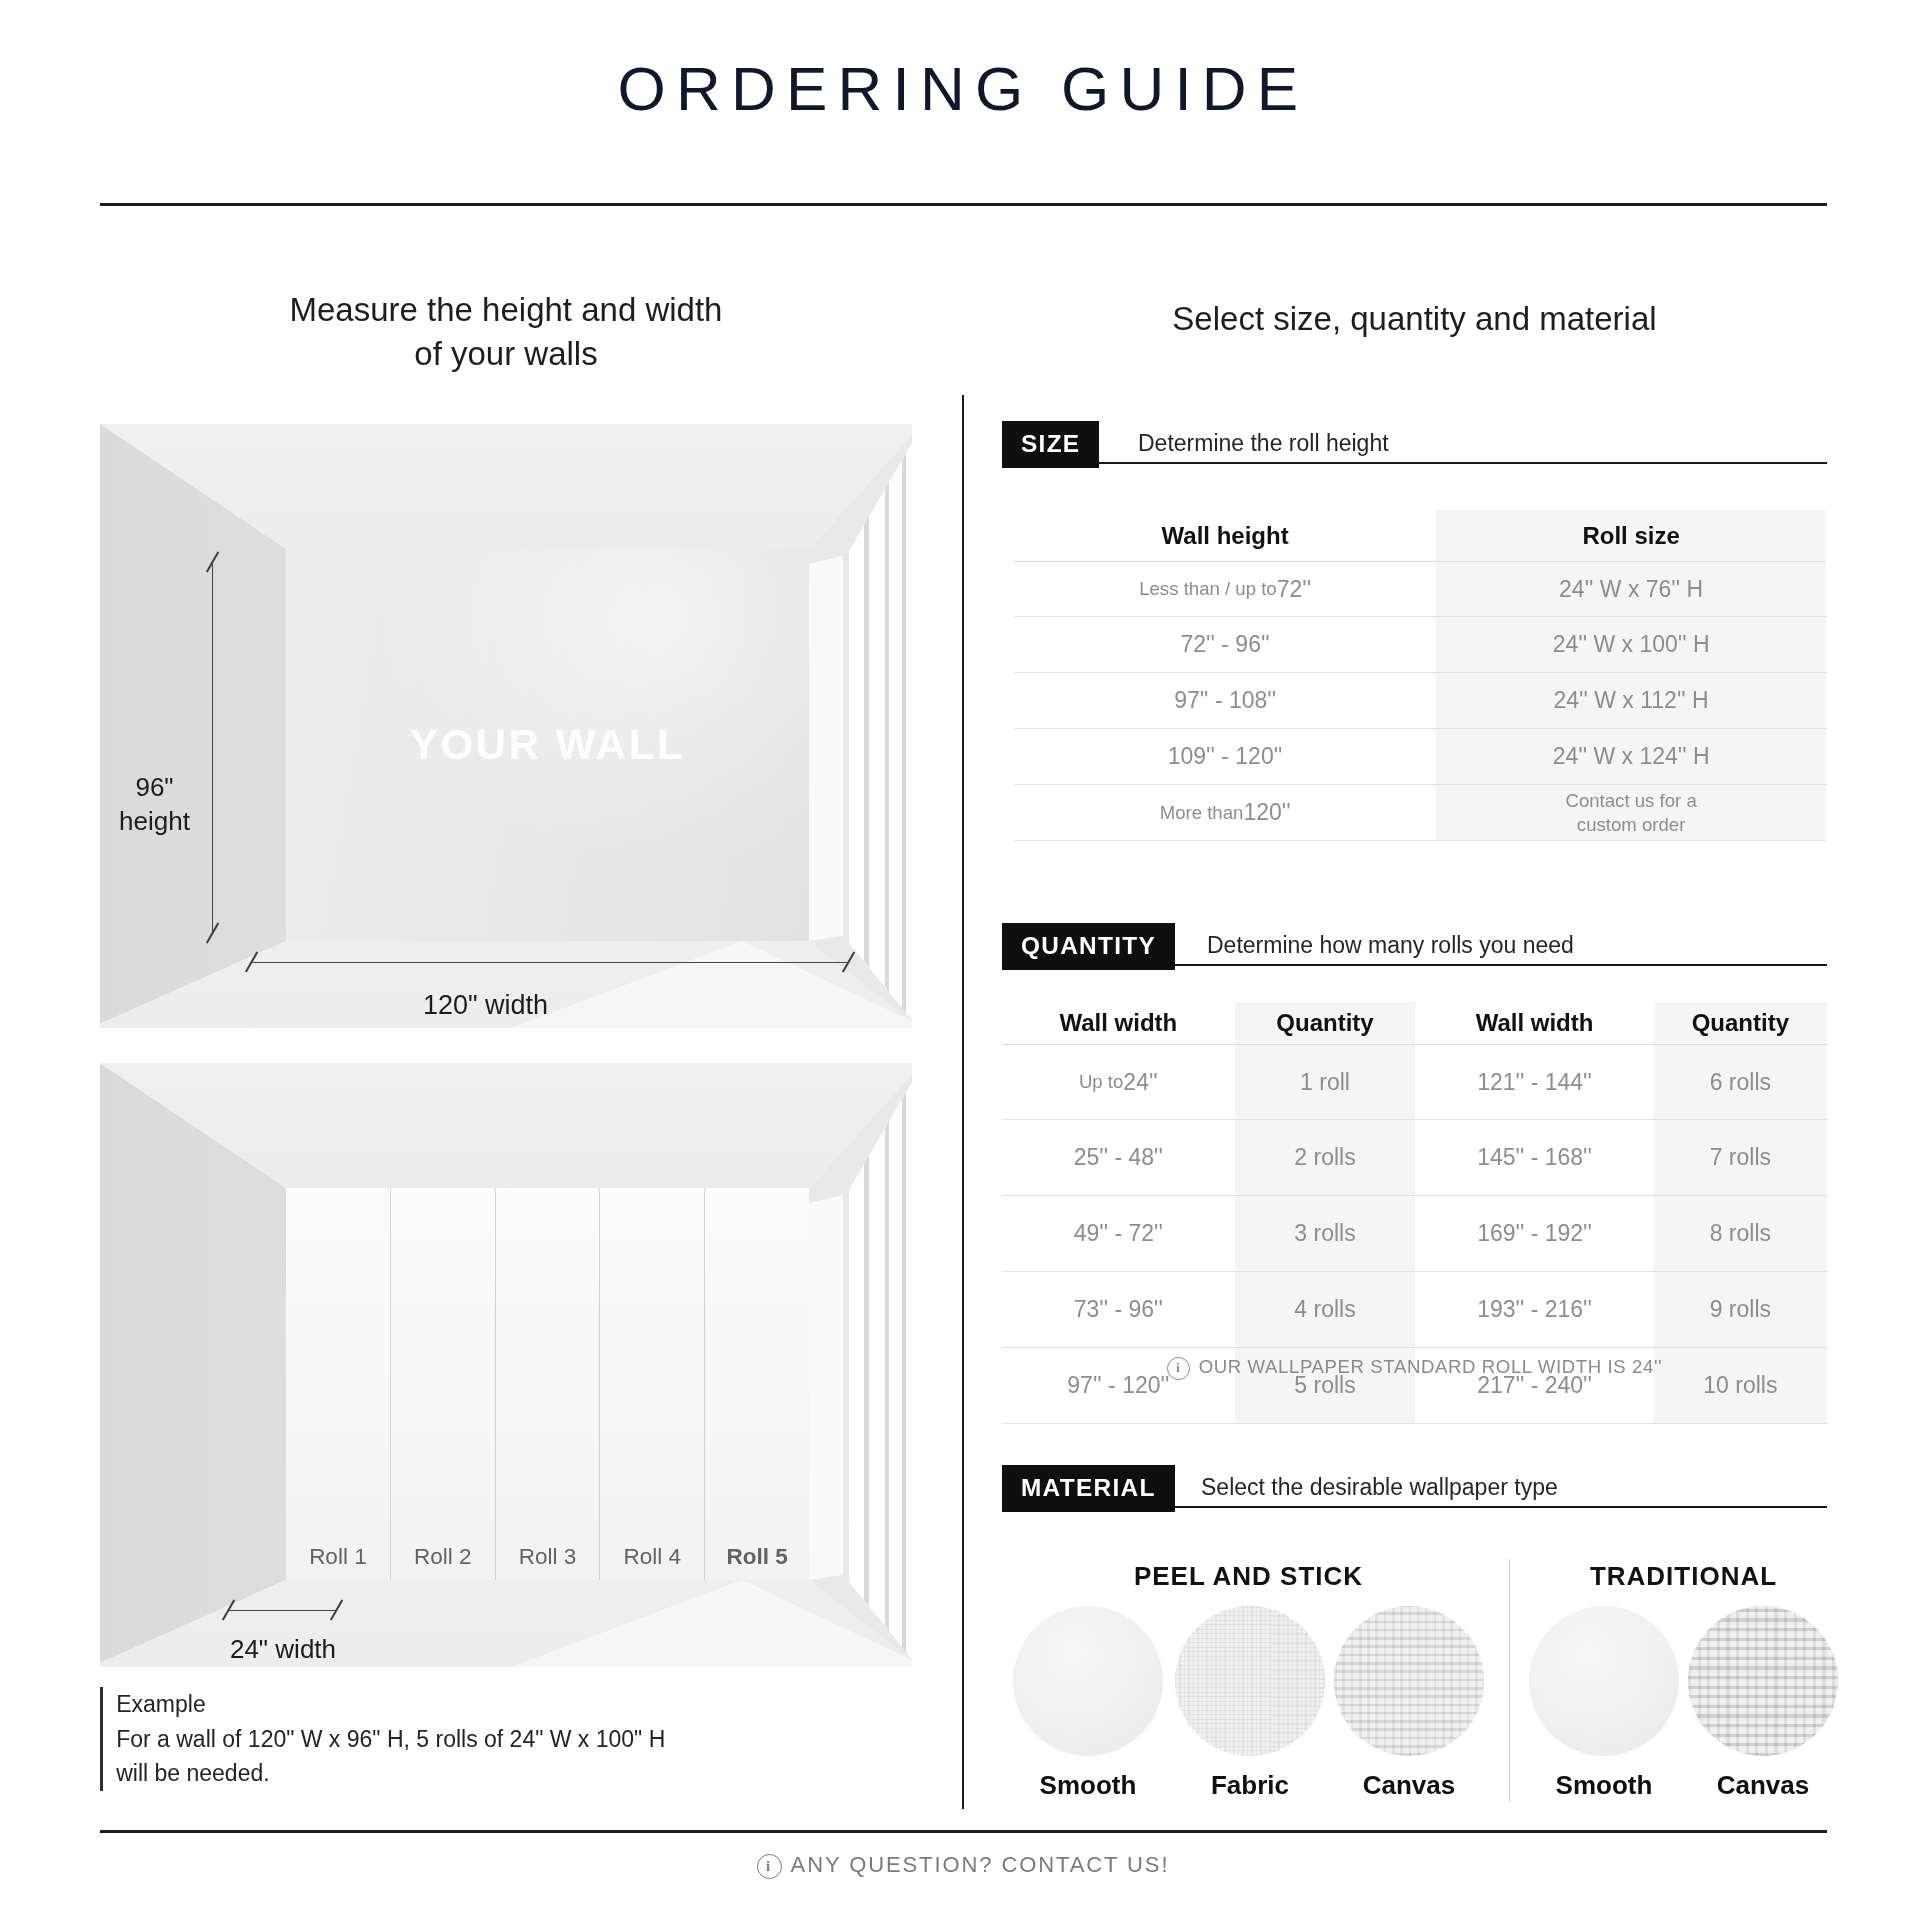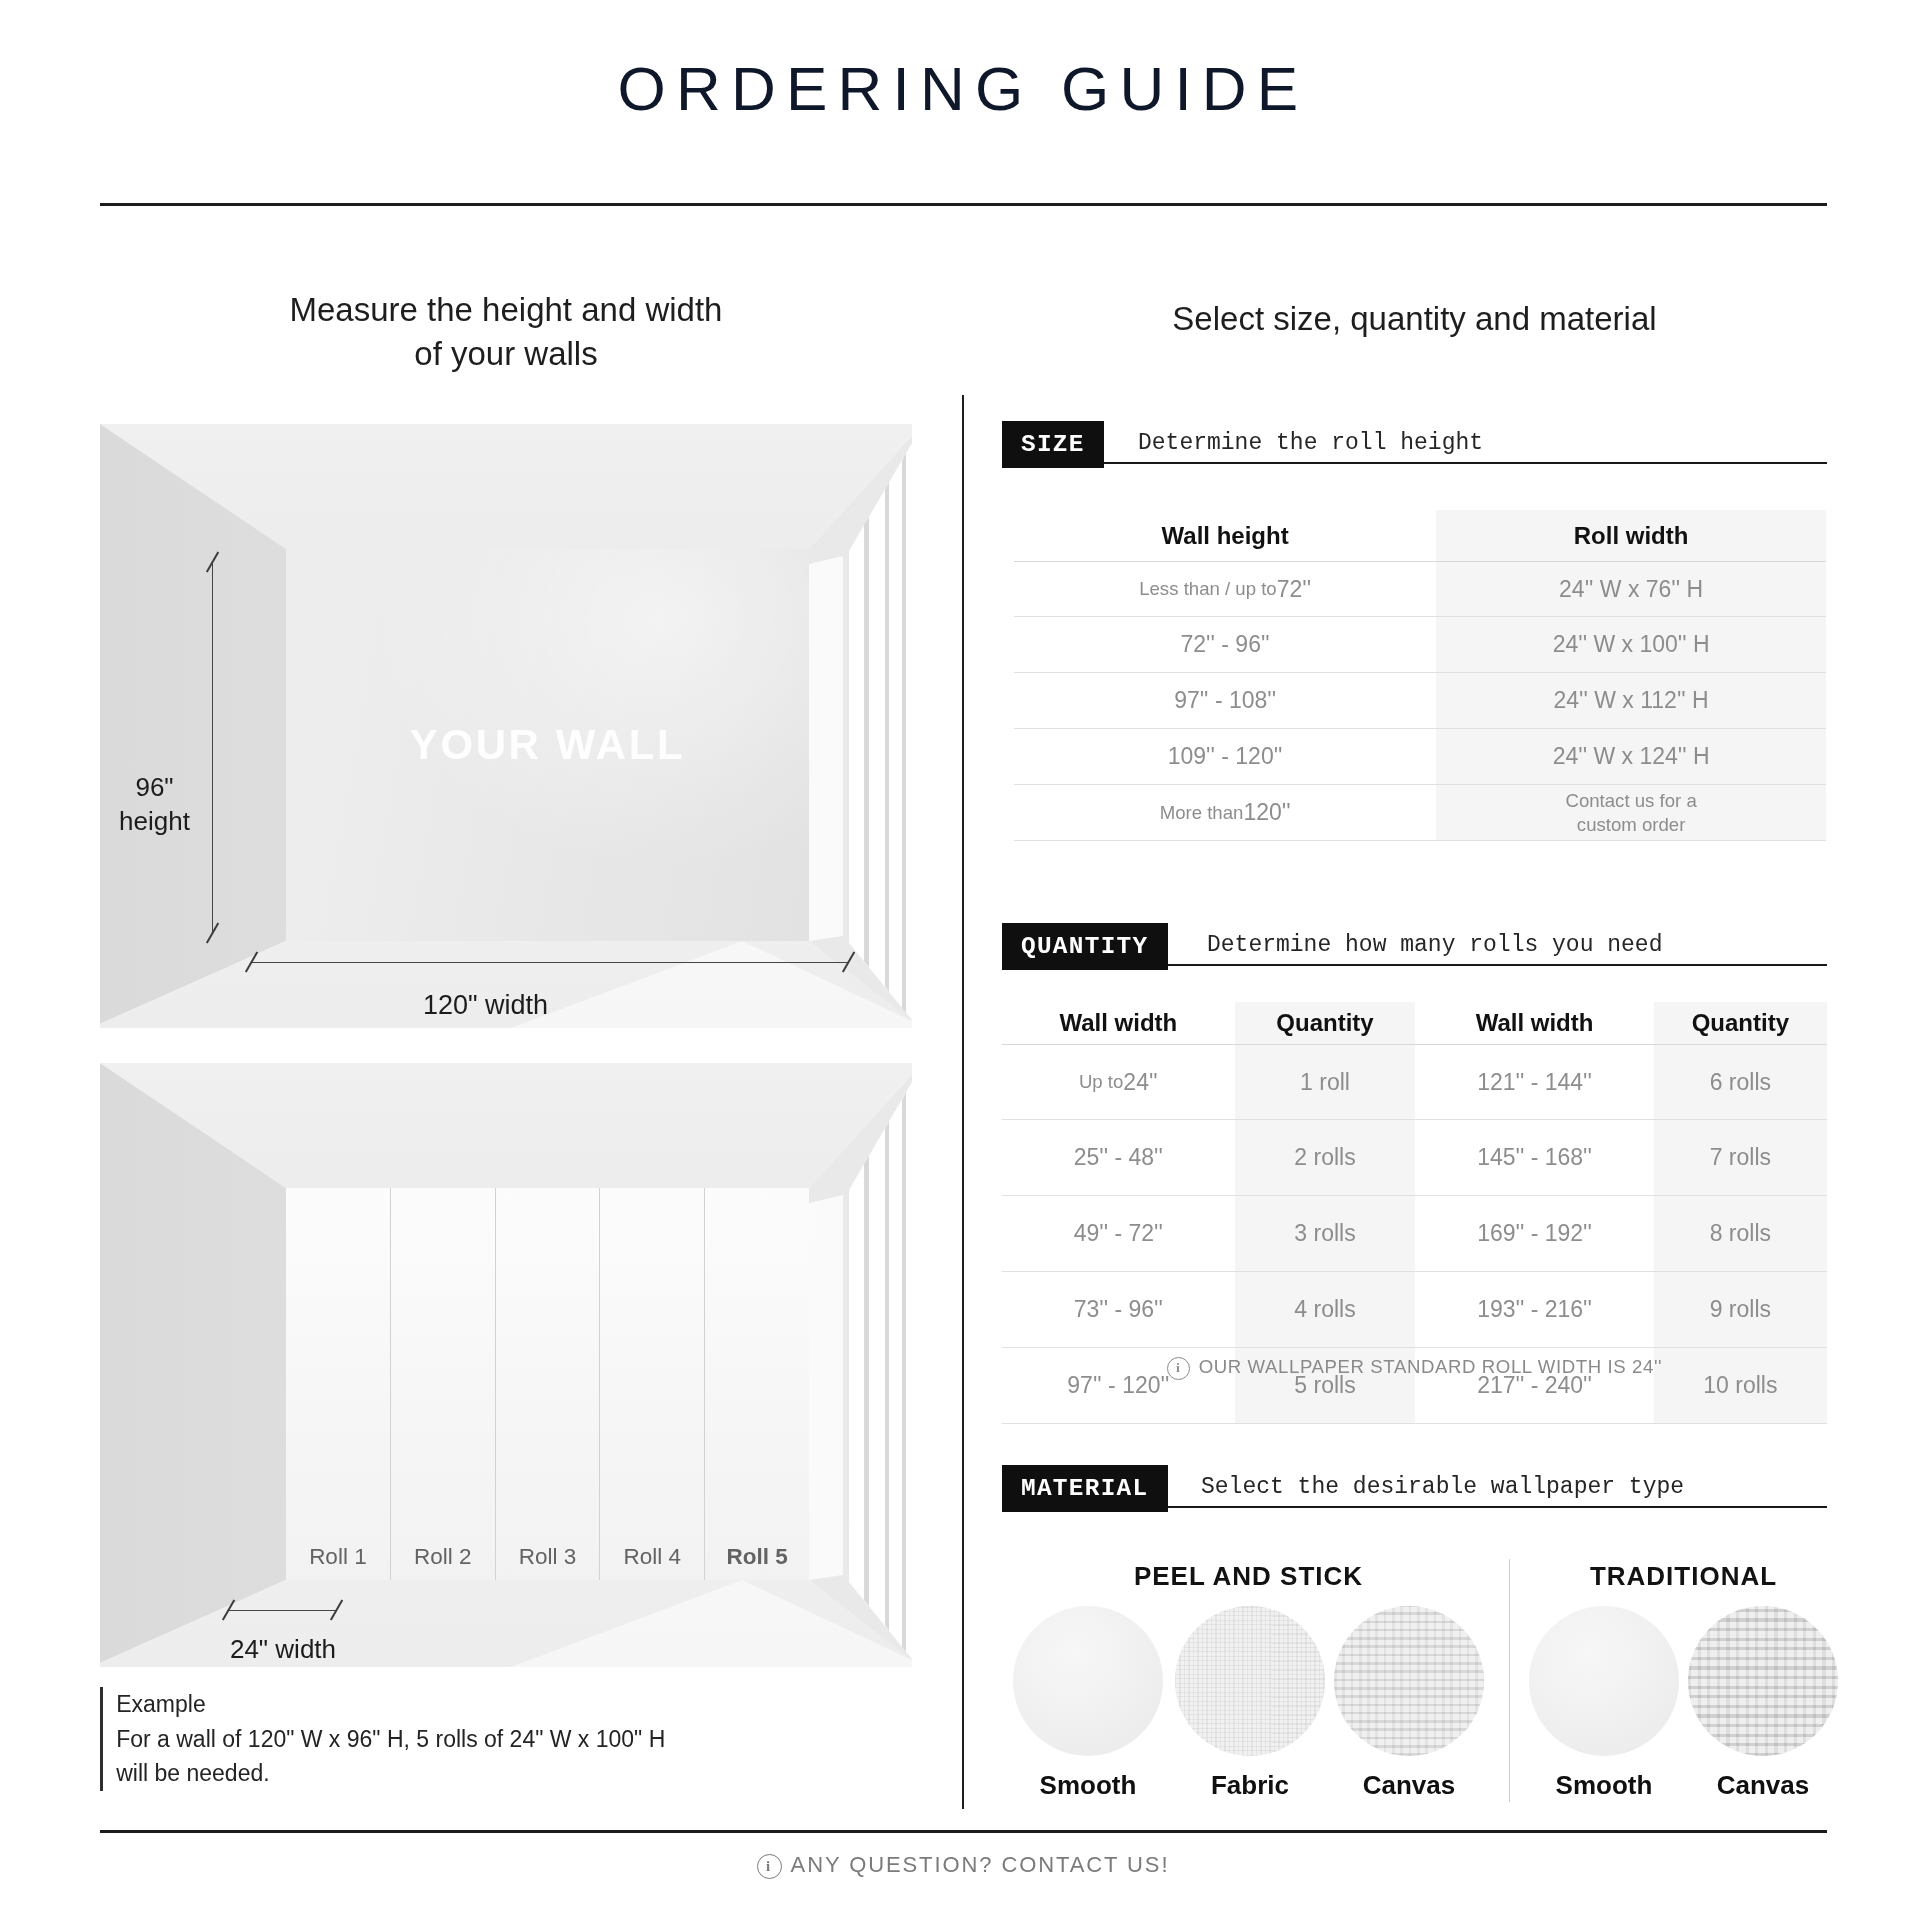--- a/index.html
+++ b/index.html
@@ -12,21 +12,21 @@
                 letter-spacing:0.165em; color:#0f172a; }
   .title-rule { left:100px; width:1727px; top:203px; height:2.6px; background:#1c1c1c; }
   .col-divider { left:962px; width:1.9px; top:395px; height:1414px; background:#1d1d1d; }
 
   
   .col-heading { font-size:33px; line-height:1.32; text-align:center; color:#1e1e1e; font-weight:400; }
   .left-heading { left:100px; width:812px; top:288px; }
   .right-heading { left:1002px; width:825px; top:297px; }
 
   
-  .sec-head { left:1002px; width:825px; height:44px;font-family:Liberation Mono, monospace; }
+  .sec-head { left:1002px; width:825px; height:44px; }
   .sec-rule { position:absolute; left:0; right:0; bottom:1.3px; height:1.9px; background:#181818; }
   .badge { position:absolute; left:0; top:0; bottom:-2.6px; background:#0f0f0f; color:#ffffff;
            font-size:24.4px; font-weight:700; letter-spacing:1.3px; padding:0 19px;
            display:flex; align-items:center; z-index:2; }
   .sec-sub { position:absolute; top:0; bottom:0; display:flex; align-items:center;
              font-size:23px; color:#262626; }
 
   
   .tbl-cell { display:flex; align-items:center; justify-content:center; text-align:center; }
   .stripe { background:#f5f5f5; }
@@ -209,21 +209,21 @@
 
   <div class="abs sec-head" style="top:421px;">
     <div class="sec-rule"></div>
     <div class="badge">SIZE</div>
     <div class="sec-sub" style="left:136px;">Determine the roll height</div>
   </div>
 
   <div class="abs size-table">
     <div class="size-row header">
       <div class="tbl-cell hdr">Wall height</div>
-      <div class="tbl-cell hdr stripe">Roll width</div>
+      <div class="tbl-cell hdr stripe">Roll size</div>
     </div>
     <div class="size-row">
       <div class="tbl-cell row-line" style="border-top:1.3px solid #d8d8d8;">
         <span class="cell-small">Less than / up to </span>
           <span class="cell-val">72''</span>
       </div>
       <div class="tbl-cell row-line stripe cell-val" style="border-top:1.3px solid #d8d8d8;">24'' W x 76'' H</div>
     </div>
     <div class="size-row">
       <div class="tbl-cell row-line">

